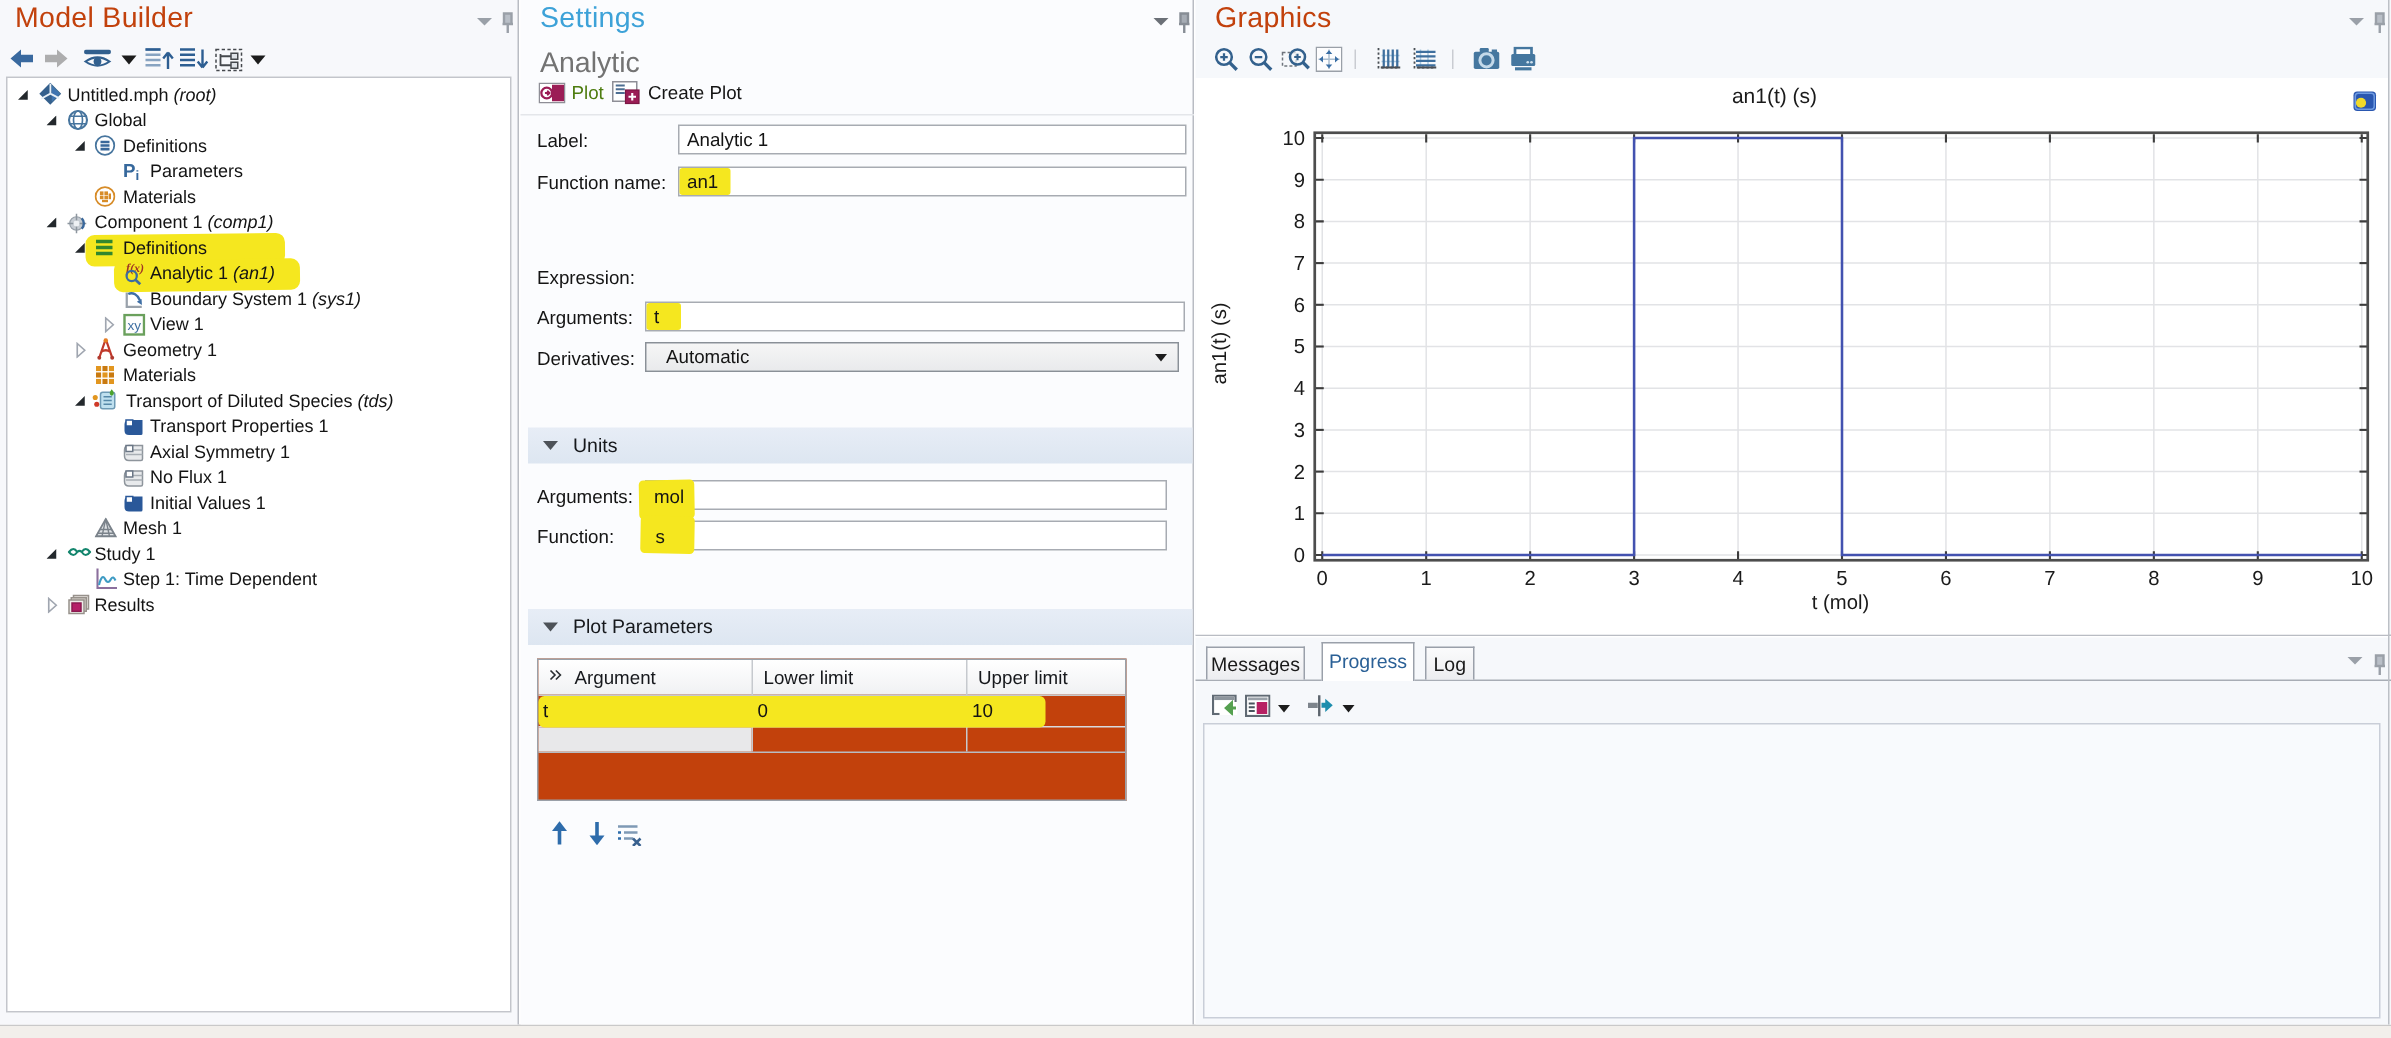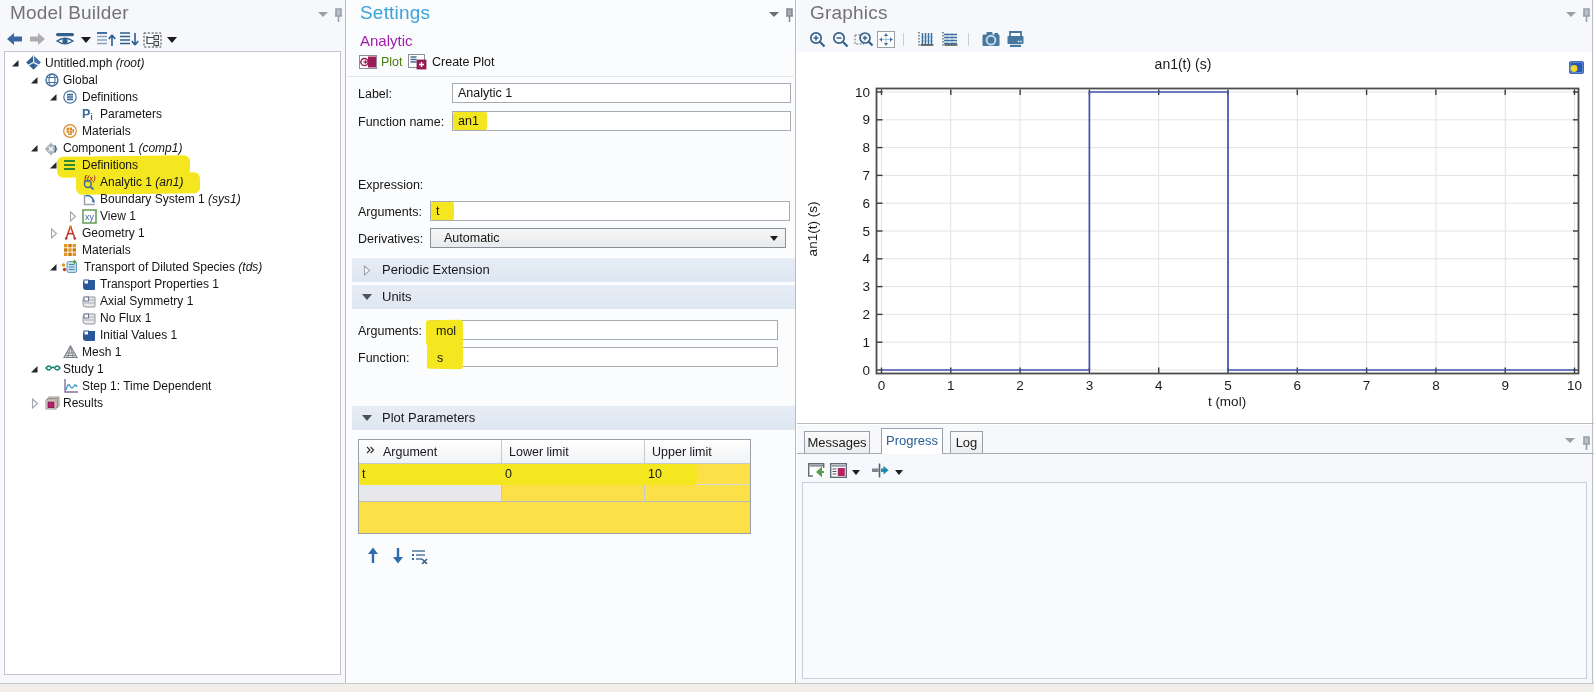--- a/index.html
+++ b/index.html
@@ -1,17 +1,17 @@
 <!DOCTYPE html>
 <html><head><meta charset="utf-8"><style>
 html,body{margin:0;padding:0}
 body{width:1594px;height:692px;overflow:hidden;position:relative;background:#fff;
  font-family:"Liberation Sans",sans-serif;-webkit-font-smoothing:antialiased}
 .abs{position:absolute}
-.ptitle{font-size:19px;font-weight:400;color:#737373;letter-spacing:0.2px}
+.ptitle{font-size:19px;font-weight:400;color:#c2410c;letter-spacing:0.2px}
 .row{position:absolute;height:17px;font-size:12px;color:#141414;white-space:nowrap}
 .row i{font-style:italic}
 .row svg{position:absolute;top:1px}
 .hdr{position:absolute;left:5px;width:443px;height:24px;background:linear-gradient(#e7edf6,#dde6f1);font-size:13px;color:#16181c}
 .hdr span{position:absolute;left:30px;top:4px}
 .inp{position:absolute;background:#fff;border:1px solid #a7abb2;font-size:12.5px;color:#141414;box-sizing:border-box}
 .inp span{position:absolute;left:5px;top:2px;white-space:nowrap}
 .flabel{position:absolute;font-size:12.5px;color:#141414;white-space:nowrap}
 .hl{position:absolute;background:#f5e71f;border-radius:6px}
 .tri-d{width:0;height:0;border-left:5px solid transparent;border-right:5px solid transparent;border-top:6px solid #4d5258}
@@ -295,21 +295,21 @@
       </div>
  </div>
 </div>
 
 <div class="abs" id="mid" style="left:347px;top:0;width:449px;height:683px;background:#fbfcfe;border-right:1px solid #b9bcc3;box-sizing:border-box">
  <div class="abs ptitle" style="left:13px;top:2px;color:#3da2d8">Settings</div>
  <div class="abs" style="left:422px;top:12px;width:0;height:0;border-left:5px solid transparent;border-right:5px solid transparent;border-top:5px solid #6b7077"></div>
  <svg class="abs" style="left:437px;top:7px" width="12" height="18">
       <path d="M3 2 h5 v7 h-5 z M2 9 h7 M5.5 9 v6" stroke="#878d95" stroke-width="1.6" fill="#a6acb4"></path>
     </svg>
- <div class="abs" style="left:13px;top:32px;font-size:15px;color:#a21caf">Analytic</div>
+ <div class="abs" style="left:13px;top:32px;font-size:19px;color:#737373">Analytic</div>
 
  <svg class="abs" style="left:12px;top:55px" width="18" height="14">
   <rect x="0.5" y="0.5" width="17" height="13" fill="#fff" stroke="#8e8e96"></rect>
   <rect x="9" y="1.5" width="8" height="11" fill="#9b1d56"></rect>
   <circle cx="5.5" cy="7" r="3.6" fill="none" stroke="#9b1d56" stroke-width="1.5"></circle>
   <path d="M4.3 7 h3 M5.8 5.5 L7.4 7 L5.8 8.5" stroke="#9b1d56" stroke-width="1.2" fill="none"></path>
     </svg>
  <div class="abs" style="left:34px;top:55px;font-size:12.5px;color:#4d7c0f">Plot</div>
  <svg class="abs" style="left:61px;top:54px" width="19" height="16">
   <rect x="0.5" y="0.5" width="16" height="13" fill="#fff" stroke="#8e8e96"></rect>
@@ -335,47 +335,41 @@
  <div class="inp" style="left:83px;top:201px;width:360px;height:20px">
       <span style="z-index:2">t</span>
       <div class="hl" style="left:0;top:0;width:23px;height:18px;border-radius:2px"></div>
     </div>
  <div class="flabel" style="left:11px;top:232px">Derivatives:</div>
  <div class="abs" style="left:83px;top:228px;width:356px;height:20px;box-sizing:border-box;border:1px solid #8a9097;background:linear-gradient(#f6f6f6,#e9eaec);font-size:12.5px;color:#141414">
    <span style="position:absolute;left:13px;top:2px">Automatic</span>
    <div style="position:absolute;right:7px;top:7px;width:0;height:0;border-left:4.5px solid transparent;border-right:4.5px solid transparent;border-top:5.5px solid #1c1c1c"></div>
     </div>
 
- <div class="hdr" style="top:258px">
-      <svg style="position:absolute;left:11px;top:7px" width="8" height="11">
-        <polygon points="1.5,1 6.5,5.5 1.5,10" fill="#fdfdfd" stroke="#a0a6b0" stroke-width="1.1"></polygon>
-      </svg>
-      <span>Periodic Extension</span>
-    </div>
 
  <div class="hdr" style="top:285px">
       <div class="tri-d" style="position:absolute;left:10px;top:9px"></div>
       <span>Units</span>
     </div>
  <div class="flabel" style="left:11px;top:324px">Arguments:</div>
  <div class="inp" style="left:83px;top:320px;width:348px;height:20px"></div>
  <div class="hl" style="left:79px;top:320px;width:37px;height:26px;border-radius:3px;transform:rotate(-1deg)"></div>
  <div class="abs" style="left:89px;top:324px;font-size:12.5px;color:#141414;z-index:2">mol</div>
  <div class="flabel" style="left:11px;top:351px">Function:</div>
  <div class="inp" style="left:83px;top:347px;width:348px;height:20px"></div>
  <div class="hl" style="left:80px;top:344px;width:36px;height:25px;border-radius:3px;transform:rotate(1deg)"></div>
  <div class="abs" style="left:90px;top:351px;font-size:12.5px;color:#141414;z-index:2">s</div>
 
 
  <div class="hdr" style="top:406px">
       <div class="tri-d" style="position:absolute;left:10px;top:9px"></div>
       <span>Plot Parameters</span>
     </div>
 
- <div class="abs" style="left:11px;top:439px;width:393px;height:95px;background:#fde047;border:1px solid #9aa0a8;box-sizing:border-box">
+ <div class="abs" style="left:11px;top:439px;width:393px;height:95px;background:#c2410c;border:1px solid #9aa0a8;box-sizing:border-box">
    <div style="position:absolute;left:0;top:0;width:100%;height:24px;background:linear-gradient(#ffffff,#f0f1f3);border-bottom:1px solid #c6c9ce;box-sizing:border-box"></div>
    <svg style="position:absolute;left:7px;top:6px" width="10" height="8">
         <path d="M1 1 L4 4 L1 7 M4.6 1 L7.6 4 L4.6 7" stroke="#2a2e33" stroke-width="1.1" fill="none"></path>
       </svg>
    <div style="position:absolute;left:24px;top:5px;font-size:12.5px;color:#16181c">Argument</div>
    <div style="position:absolute;left:150px;top:5px;font-size:12.5px;color:#16181c">Lower limit</div>
    <div style="position:absolute;left:293px;top:5px;font-size:12.5px;color:#16181c">Upper limit</div>
    <div style="position:absolute;left:142px;top:0;width:1px;height:61px;background:#c6c9ce"></div>
    <div style="position:absolute;left:285px;top:0;width:1px;height:61px;background:#c6c9ce"></div>
    <div style="position:absolute;left:0;top:44px;width:100%;height:1px;background:#d8dade"></div>

